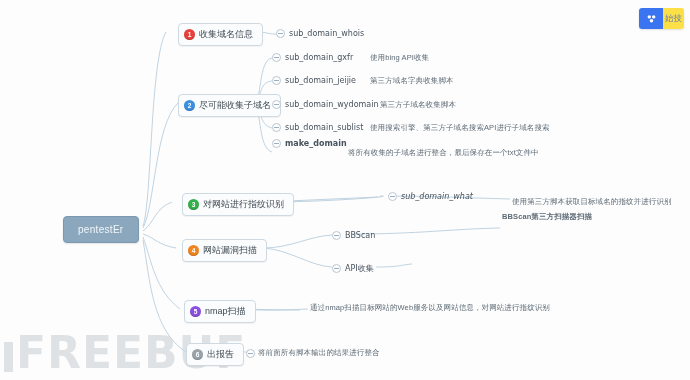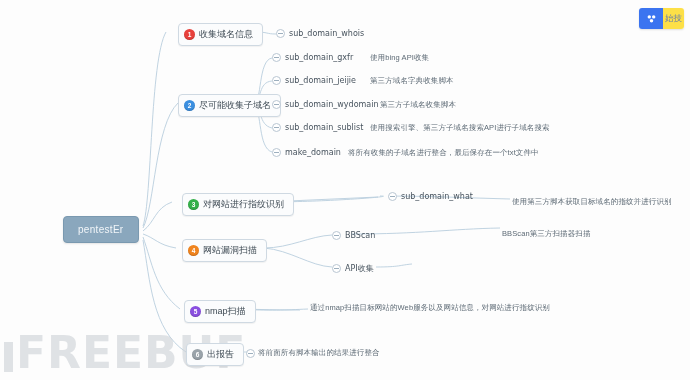--- a/index.html
+++ b/index.html
@@ -231,46 +231,46 @@
     <span class="leaf-label">sub_domain_wydomain</span>
   </div>
   <div class="note" style="left:380px; top:100px;">第三方子域名收集脚本</div>
 
   <div class="node leaf" style="left:272px; top:122px;">
     <span class="toggle"></span>
     <span class="leaf-label">sub_domain_sublist</span>
   </div>
   <div class="note" style="left:370px; top:123px;">使用搜索引擎、第三方子域名搜索API进行子域名搜索</div>
 
-  <div class="node leaf" style="left:272px; top:147px;">
+  <div class="node leaf" style="left:272px; top:138px;font-weight:bold;">
     <span class="toggle"></span>
     <span class="leaf-label">make_domain</span>
   </div>
   <div class="note" style="left:348px; top:148px;">将所有收集的子域名进行整合，最后保存在一个txt文件中</div>
 
   <div class="node branch" style="left:182px; top:193px;">
     <span class="bullet" style="background:#34b04a">3</span>
     <span>对网站进行指纹识别</span>
   </div>
-  <div class="node leaf" style="left:388px; top:191px;">
+  <div class="node leaf" style="left:388px; top:191px;font-style:italic;">
     <span class="toggle"></span>
     <span class="leaf-label">sub_domain_what</span>
   </div>
   <div class="note" style="left:512px; top:197px;">使用第三方脚本获取目标域名的指纹并进行识别</div>
 
   <div class="node branch" style="left:182px; top:239px;">
     <span class="bullet" style="background:#f0841e">4</span>
     <span>网站漏洞扫描</span>
   </div>
 
   <div class="node leaf" style="left:332px; top:230px;">
     <span class="toggle"></span>
     <span class="leaf-label">BBScan</span>
   </div>
-  <div class="note" style="left:502px; top:229px;">BBScan第三方扫描器扫描</div>
+  <div class="note" style="left:502px; top:212px;font-weight:bold;">BBScan第三方扫描器扫描</div>
 
   <div class="node leaf" style="left:332px; top:262px;">
     <span class="toggle"></span>
     <span class="leaf-label">API收集</span>
   </div>
 
   <div class="node branch" style="left:184px; top:300px;">
     <span class="bullet" style="background:#8a4fe0">5</span>
     <span>nmap扫描</span>
   </div>

